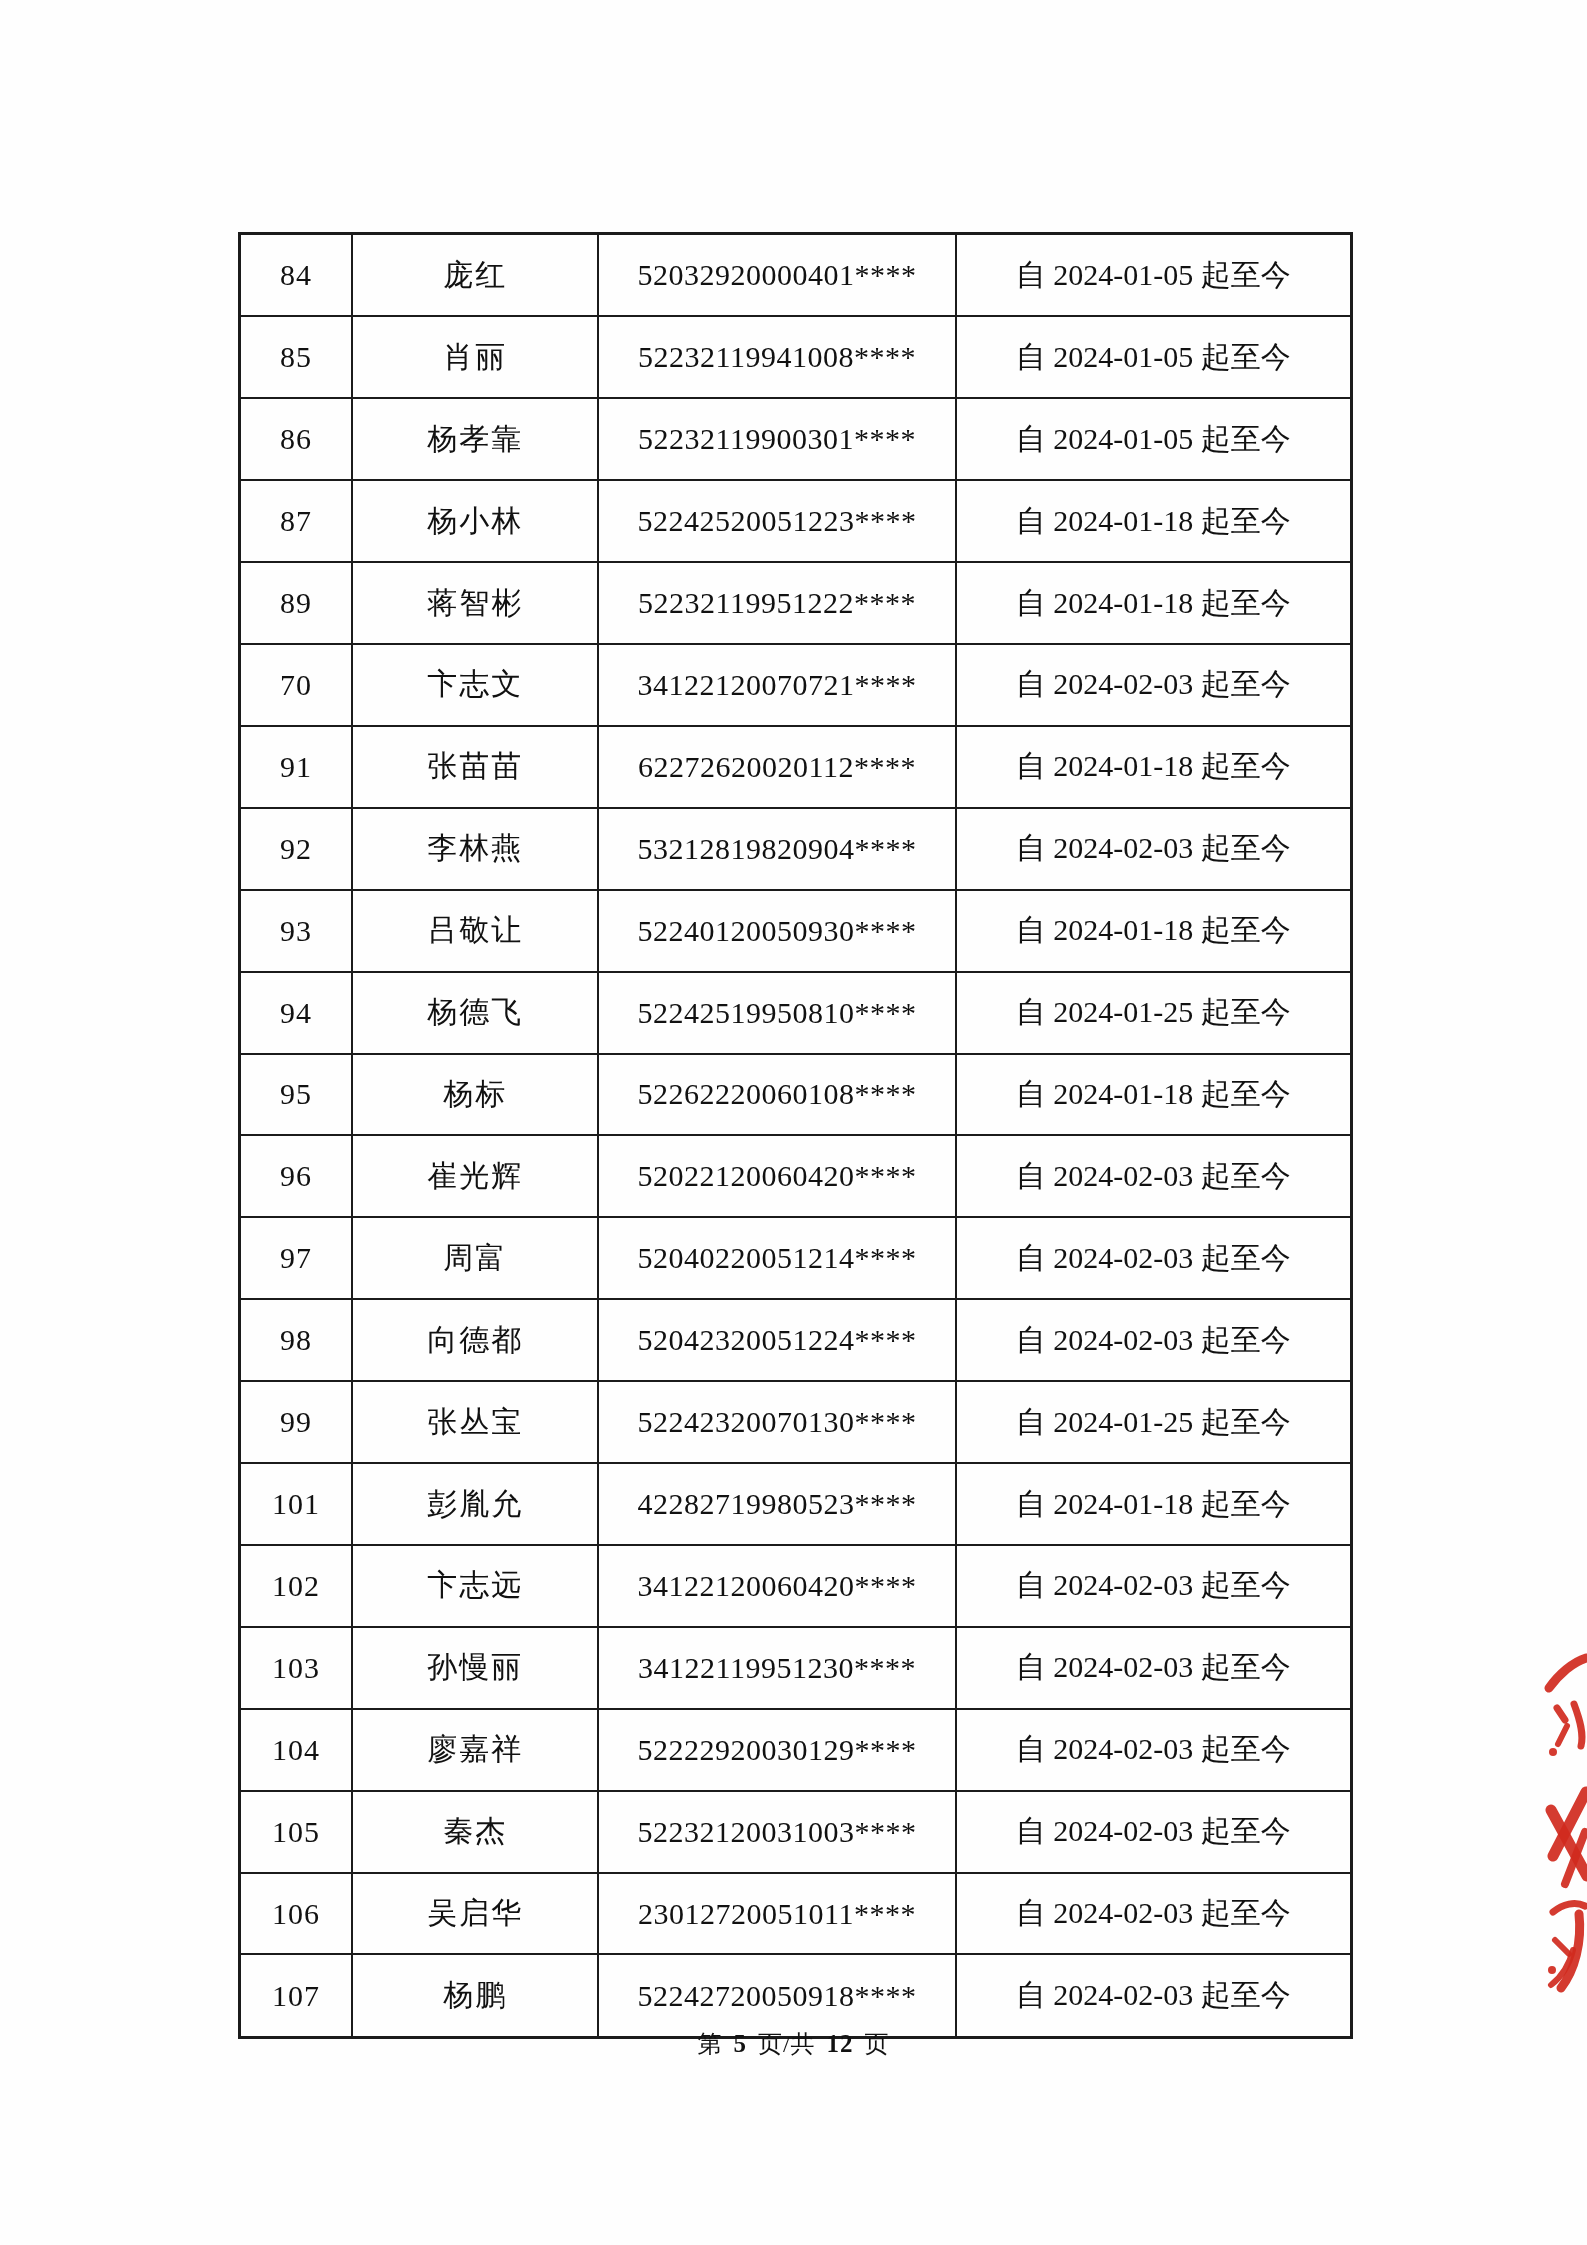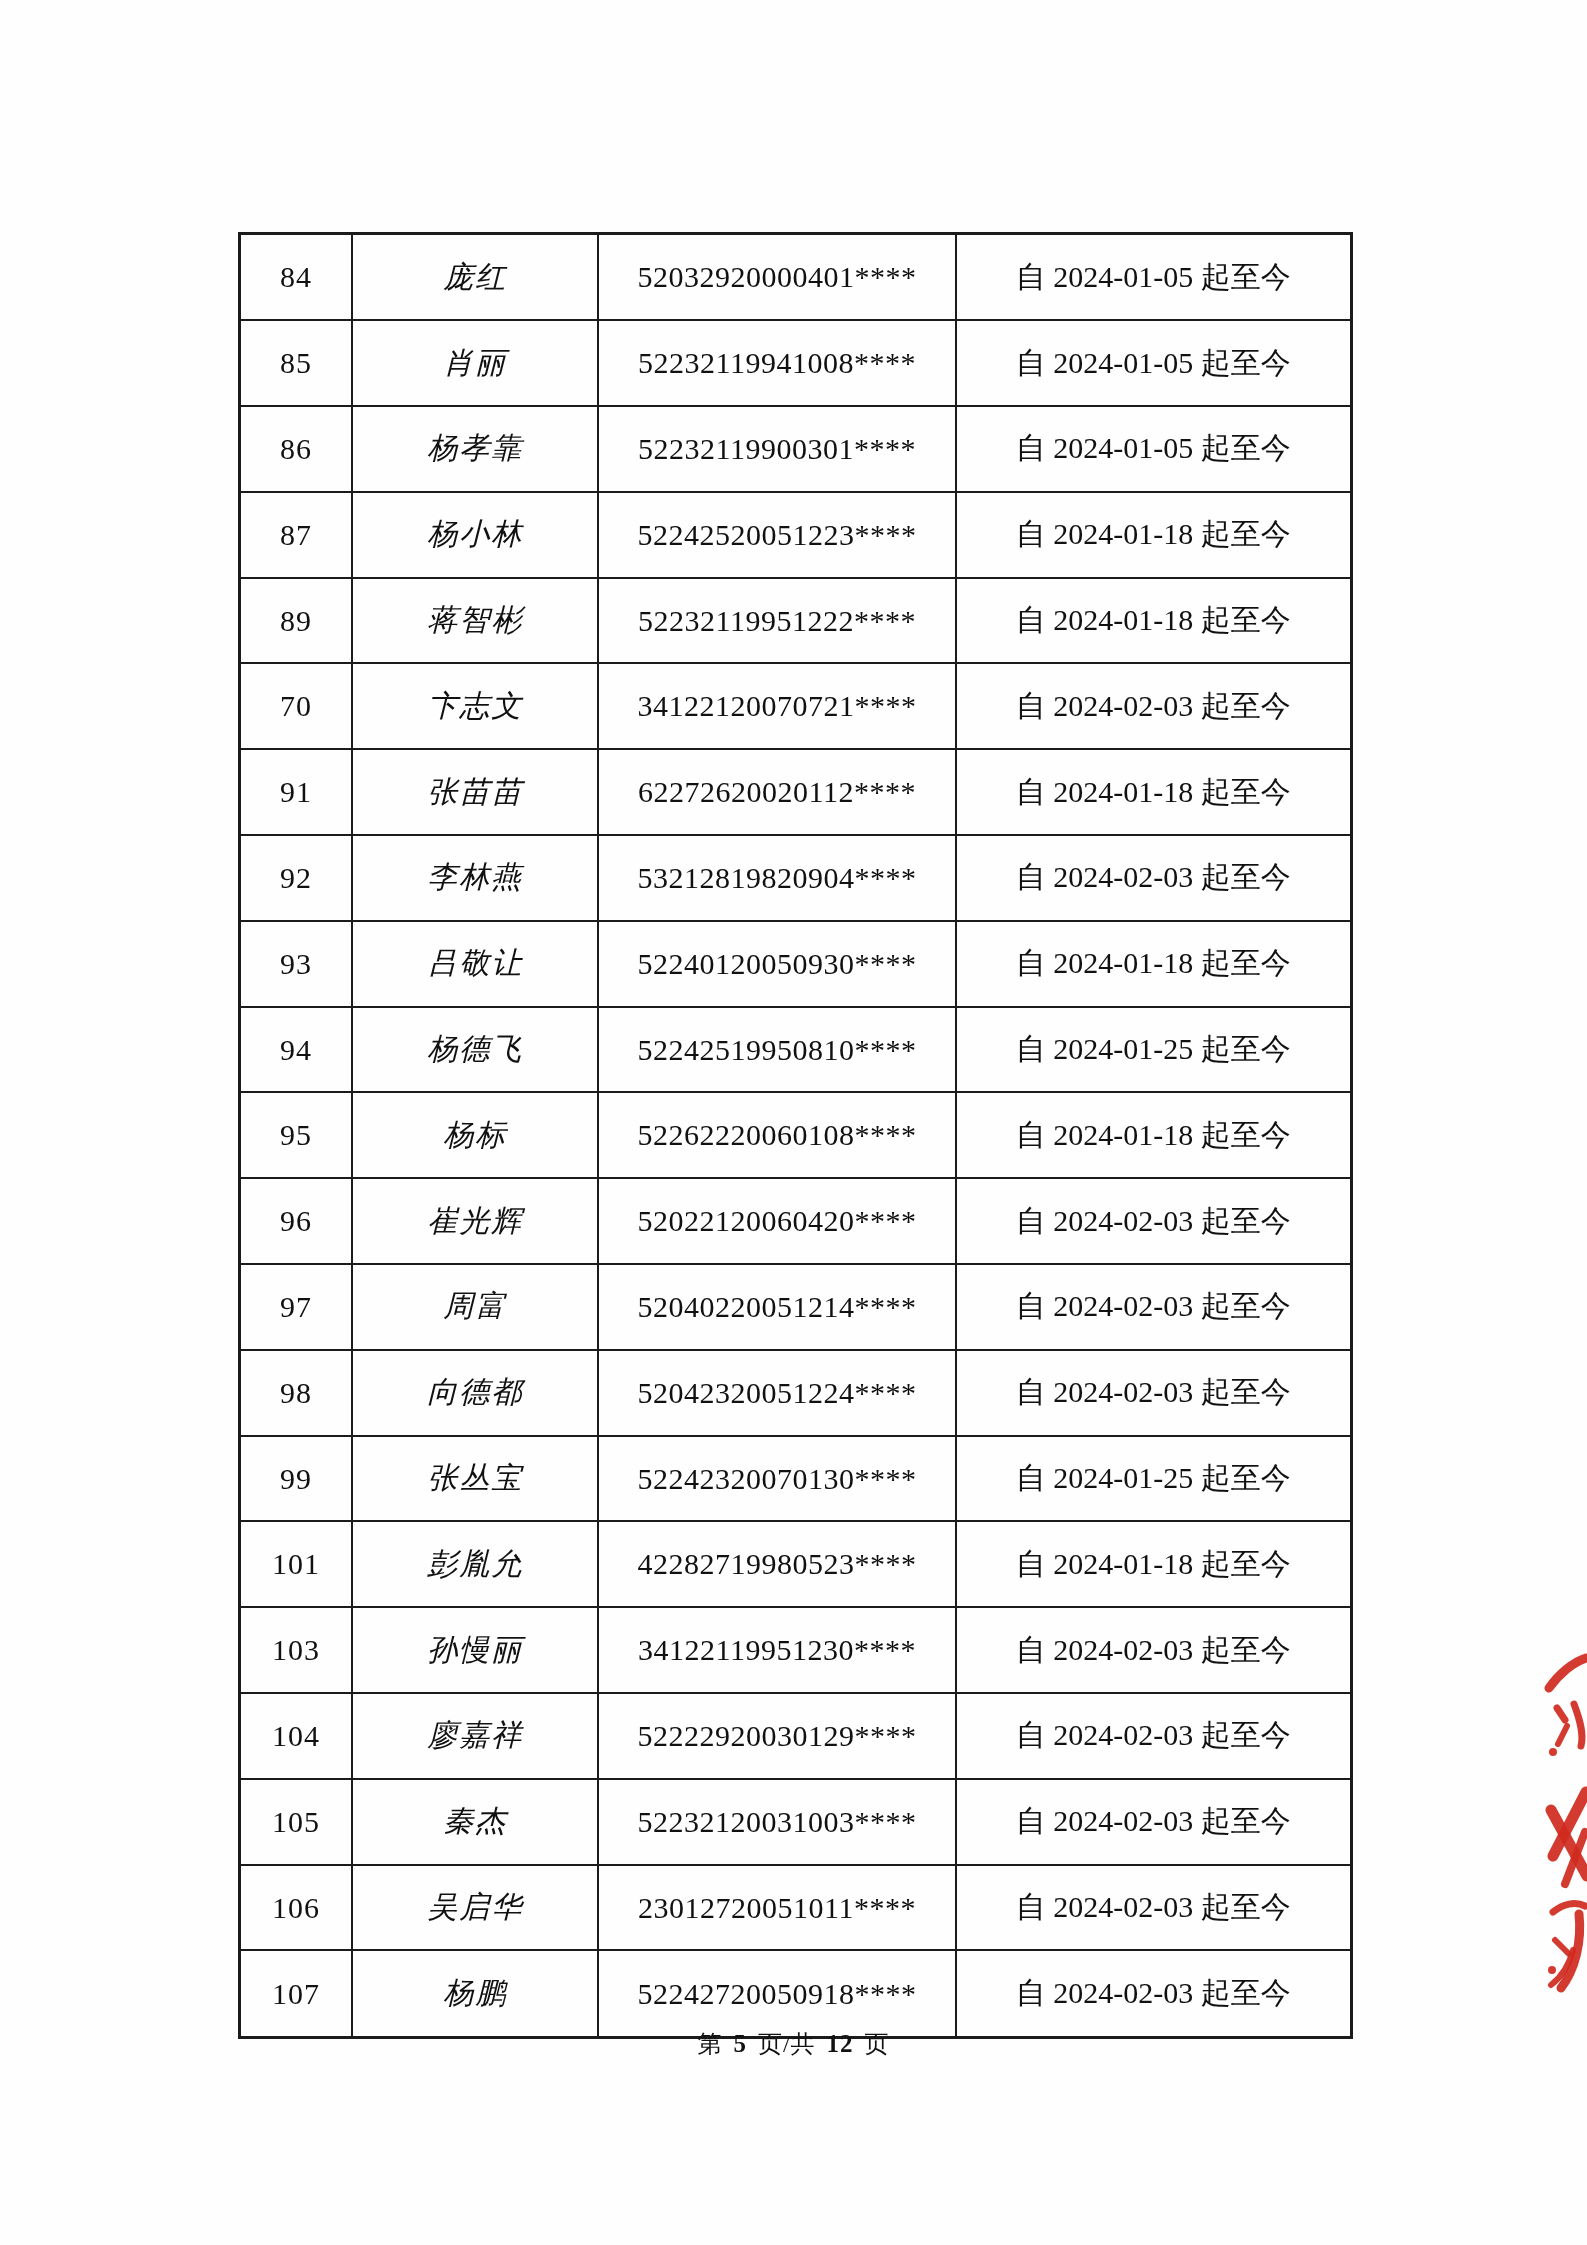--- a/index.html
+++ b/index.html
@@ -26,21 +26,21 @@
     text-align:center;
     vertical-align:middle;
     font-size:30px;
     color:#111111;
     padding:0;
     overflow:hidden;
     white-space:nowrap;
   }
   table.roster{border:3px solid #1b1b1b;}
   td.c-no{font-size:29px;letter-spacing:1px;}
-  td.c-name{letter-spacing:2px;font-style:italic;}
+  td.c-name{letter-spacing:2px;}
   td.c-id{font-size:30px;letter-spacing:0.5px;}
   td.c-period{font-size:29px;}
   .footer{
     position:absolute;
     left:0;right:0;
     top:2028px;
     text-align:center;
     font-size:24px;
     color:#111111;
     letter-spacing:1px;
@@ -158,20 +158,26 @@
           <td class="c-id">52242320070130****</td>
           <td class="c-period">自 2024-01-25 起至今</td>
         </tr>
         <tr>
           <td class="c-no">101</td>
           <td class="c-name">彭胤允</td>
           <td class="c-id">42282719980523****</td>
           <td class="c-period">自 2024-01-18 起至今</td>
         </tr>
         <tr>
+          <td class="c-no">102</td>
+          <td class="c-name">卞志远</td>
+          <td class="c-id">34122120060420****</td>
+          <td class="c-period">自 2024-02-03 起至今</td>
+        </tr>
+        <tr>
           <td class="c-no">103</td>
           <td class="c-name">孙慢丽</td>
           <td class="c-id">34122119951230****</td>
           <td class="c-period">自 2024-02-03 起至今</td>
         </tr>
         <tr>
           <td class="c-no">104</td>
           <td class="c-name">廖嘉祥</td>
           <td class="c-id">52222920030129****</td>
           <td class="c-period">自 2024-02-03 起至今</td>

